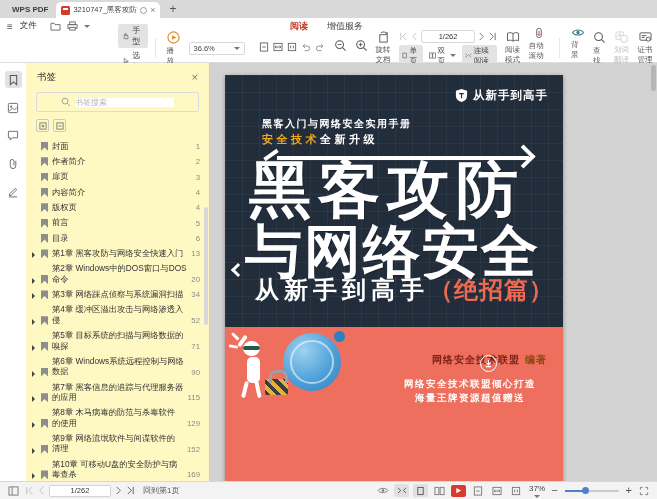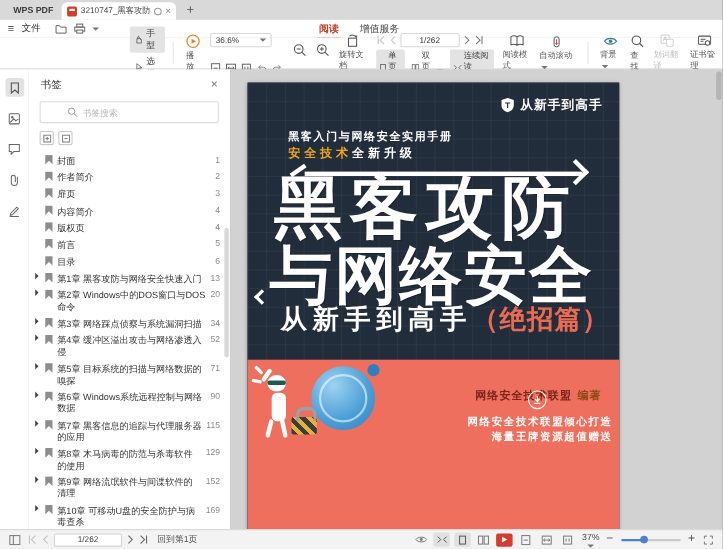--- a/index.html
+++ b/index.html
@@ -37,54 +37,54 @@
   #toolbar { position:absolute; top:34px; left:0; right:0; height:29px; background:#fff;
              border-bottom:1px solid #dedede; display:flex; align-items:center; }
   svg.ic { display:block; }
   .hs-block { display:flex; flex-direction:column; gap:1px; margin-left:118px; }
   .hs-btn { display:flex; align-items:center; gap:3px; font-size:8px; color:#444; padding:1px 5px; border-radius:2px; }
   .hs-btn.sel { background:#e3e3e3; }
   .vdiv { width:1px; height:20px; background:#e7e7e7; margin:0 7px; }
   .col-btn { display:flex; flex-direction:column; align-items:center; gap:2px; font-size:7.5px;
              color:#555; padding:0 4px; }
   .col-btn.dis { opacity:.38; }
-  .zoom-block { display:flex; flex-direction:column; gap:14px; margin:0 5px; }
+  .zoom-block { display:flex; flex-direction:row; gap:14px; margin:0 5px; }
   .zoom-box { width:56px; height:13px; border:1px solid #d8d8d8; border-radius:2px; display:flex;
               align-items:center; justify-content:space-between; padding:0 4px; font-size:7.5px; color:#444; }
   .mini-row { display:flex; gap:4px; justify-content:center; }
   .magbtn { padding:0 4px; }
   .pgnav-block { display:flex; flex-direction:column; gap:2px; margin:0 4px; }
   .pgrow { display:flex; align-items:center; gap:3px; }
   .pg-input { width:54px; height:13px; border:1px solid #d8d8d8; border-radius:2px; text-align:center;
               font-size:7.5px; color:#333; outline:none; }
   .togglerow { display:flex; gap:3px; }
-  .toggle { display:flex; align-items:flex-end; gap:2px; font-size:7.5px; color:#444; padding:1px 3px; border-radius:2px; }
+  .toggle { display:flex; align-items:center; gap:2px; font-size:7.5px; color:#444; padding:1px 3px; border-radius:2px; }
   .toggle.sel { background:#e3e3e3; }
 
   
   #main { position:absolute; top:63px; left:0; right:0; bottom:18px; display:flex; }
   #iconstrip { width:26px; background:#fff; display:flex; flex-direction:column; align-items:center;
                padding-top:8px; gap:11px; flex:none; }
   .strip-ic { width:17px; height:17px; display:flex; align-items:center; justify-content:center; border-radius:3px; }
   .strip-ic.sel { background:#e2e2e2; }
 
-  #panel { width:184px; background:#ffffff; border-right:1px solid #cfcfcf; flex:none;
+  #panel { width:184px; background:#fef9c3; border-right:1px solid #cfcfcf; flex:none;
            display:flex; flex-direction:column; overflow:hidden; }
   .p-head { display:flex; justify-content:space-between; align-items:center; padding:8px 11px 6px; }
   .p-title { font-size:9.5px; color:#333; }
   .p-close { font-size:11px; color:#777; line-height:1; }
   .search { margin:2px 10px 0; height:20px; border:1px solid #dcdcdc; border-radius:2px;
             display:flex; align-items:center; gap:4px; padding:0 24px; }
   .search input { border:none; outline:none; flex:1; font-size:8px; color:#333; width:10px; }
   .search input::placeholder { color:#b5b5b5; }
   .ptools { display:flex; gap:4px; margin:7px 10px 3px; }
   .tool-sq { width:13px; height:13px; border:1px solid #c9c9c9; border-radius:2px;
              display:flex; align-items:center; justify-content:center; }
   .bm-list { flex:1; overflow:hidden; position:relative; padding:3px 0 0; }
-  .bm { display:flex; align-items:flex-start; padding:2.5px 9px 2.5px 15px; gap:4px; position:relative; }
+  .bm { display:flex; align-items:flex-end; padding:2.5px 9px 2.5px 15px; gap:4px; position:relative; }
   .bm .tri { position:absolute; left:6px; width:0; height:0; border-left:3.5px solid #444;
              border-top:3px solid transparent; border-bottom:3px solid transparent; }
   .bmk { width:7px; height:9px; background:#8d8d8d; flex:none;
          clip-path:polygon(0 0,100% 0,100% 100%,50% 62%,0 100%); }
   .bm-t { flex:1; font-size:8.3px; color:#333; line-height:1.25; }
   .bm-p { font-size:7.8px; color:#8a8a8a; }
   .p-scroll { position:absolute; right:1px; top:72px; width:4px; height:118px; background:#d8d8d8; border-radius:2px; }
 
   #content { flex:1; position:relative; overflow:hidden; background:#d2d2d2; }
   .vthumb { position:absolute; right:1px; top:2px; width:5px; height:26px; background:#b5b5b5; border-radius:3px; }
@@ -114,21 +114,21 @@
         letter-spacing:2px; line-height:1; text-shadow:1px 1px 0 rgba(0,0,0,.25); }
   .arrow2 { position:absolute; top:190px; left:8px; width:10px; height:10px;
             border-left:3px solid #fff; border-bottom:3px solid #fff; transform:rotate(45deg); }
   .sub { position:absolute; top:199px; left:30px; font-size:24px; font-weight:bold; color:#fff; letter-spacing:5px; }
   .sub .note { color:#ed6a52; letter-spacing:1px; }
   .salmon { position:absolute; top:252px; left:0; right:0; bottom:0; background:#ee6f5e; }
   .authors { position:absolute; top:26px; right:16px; font-size:10px; font-weight:bold; color:#7c231a; letter-spacing:1px; }
   .authors .role { color:#8a4a12; margin-left:5px; }
   .dl { position:absolute; top:28px; right:66px; width:17px; height:17px; border:1.5px solid #fff;
         border-radius:50%; display:flex; align-items:center; justify-content:center; }
-  .promo { position:absolute; right:6px; text-align:right; color:#fff; font-weight:bold;
+  .promo { position:absolute; right:27px; text-align:center; color:#fff; font-weight:bold;
            font-size:9.5px; letter-spacing:1.5px; line-height:1.45; top:50px;margin-left:20px; }
   
   .illu { position:absolute; left:6px; top:0; width:150px; height:100px; }
   .globe { position:absolute; left:52px; top:6px; width:58px; height:58px; border-radius:50%;
            background:radial-gradient(circle at 35% 30%,#9fd2f0,#4ea0d8 55%,#2f7fc0); }
   .globe::after { content:""; position:absolute; inset:7px; border-radius:50%; border:2px solid rgba(255,255,255,.55); }
   .globe .sat { position:absolute; right:-4px; top:-2px; width:11px; height:11px; border-radius:50%; background:#2f7fc0; }
   .guy-head { position:absolute; left:12px; top:14px; width:17px; height:15px; background:#fff; border-radius:50%; }
   .guy-band { position:absolute; left:12px; top:19px; width:17px; height:4px; background:#1d5b4f; border-radius:2px; }
   .guy-body { position:absolute; left:16px; top:30px; width:13px; height:26px; background:#fff; border-radius:5px; }

